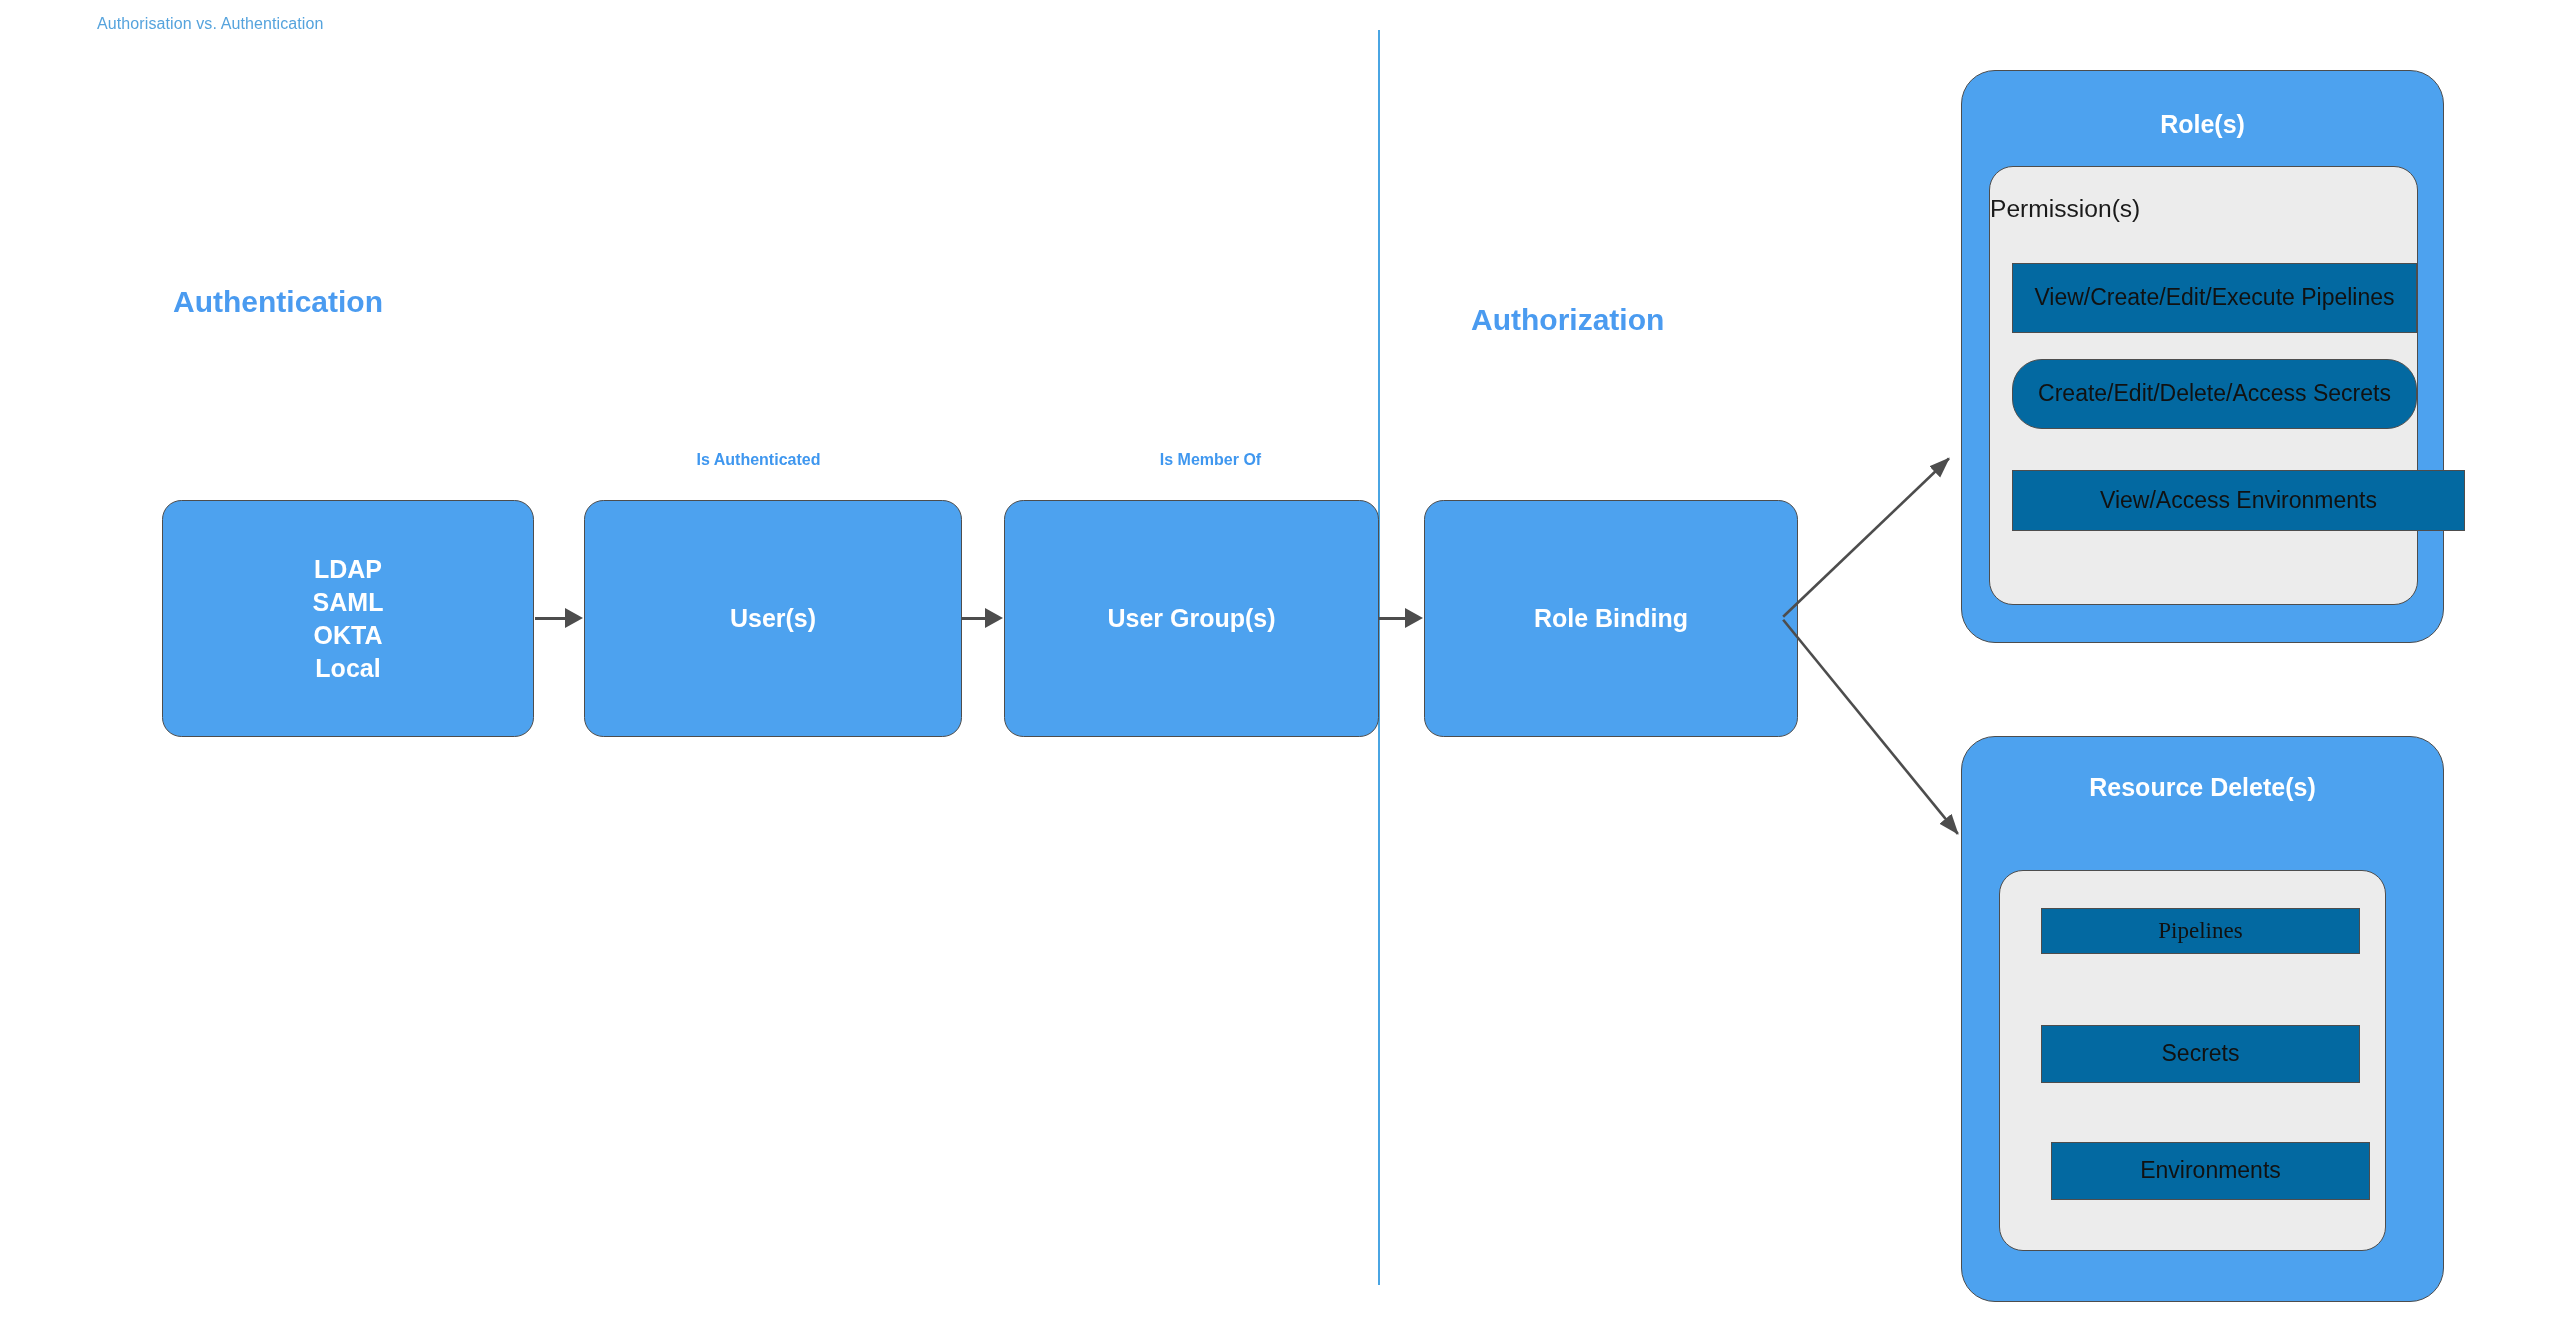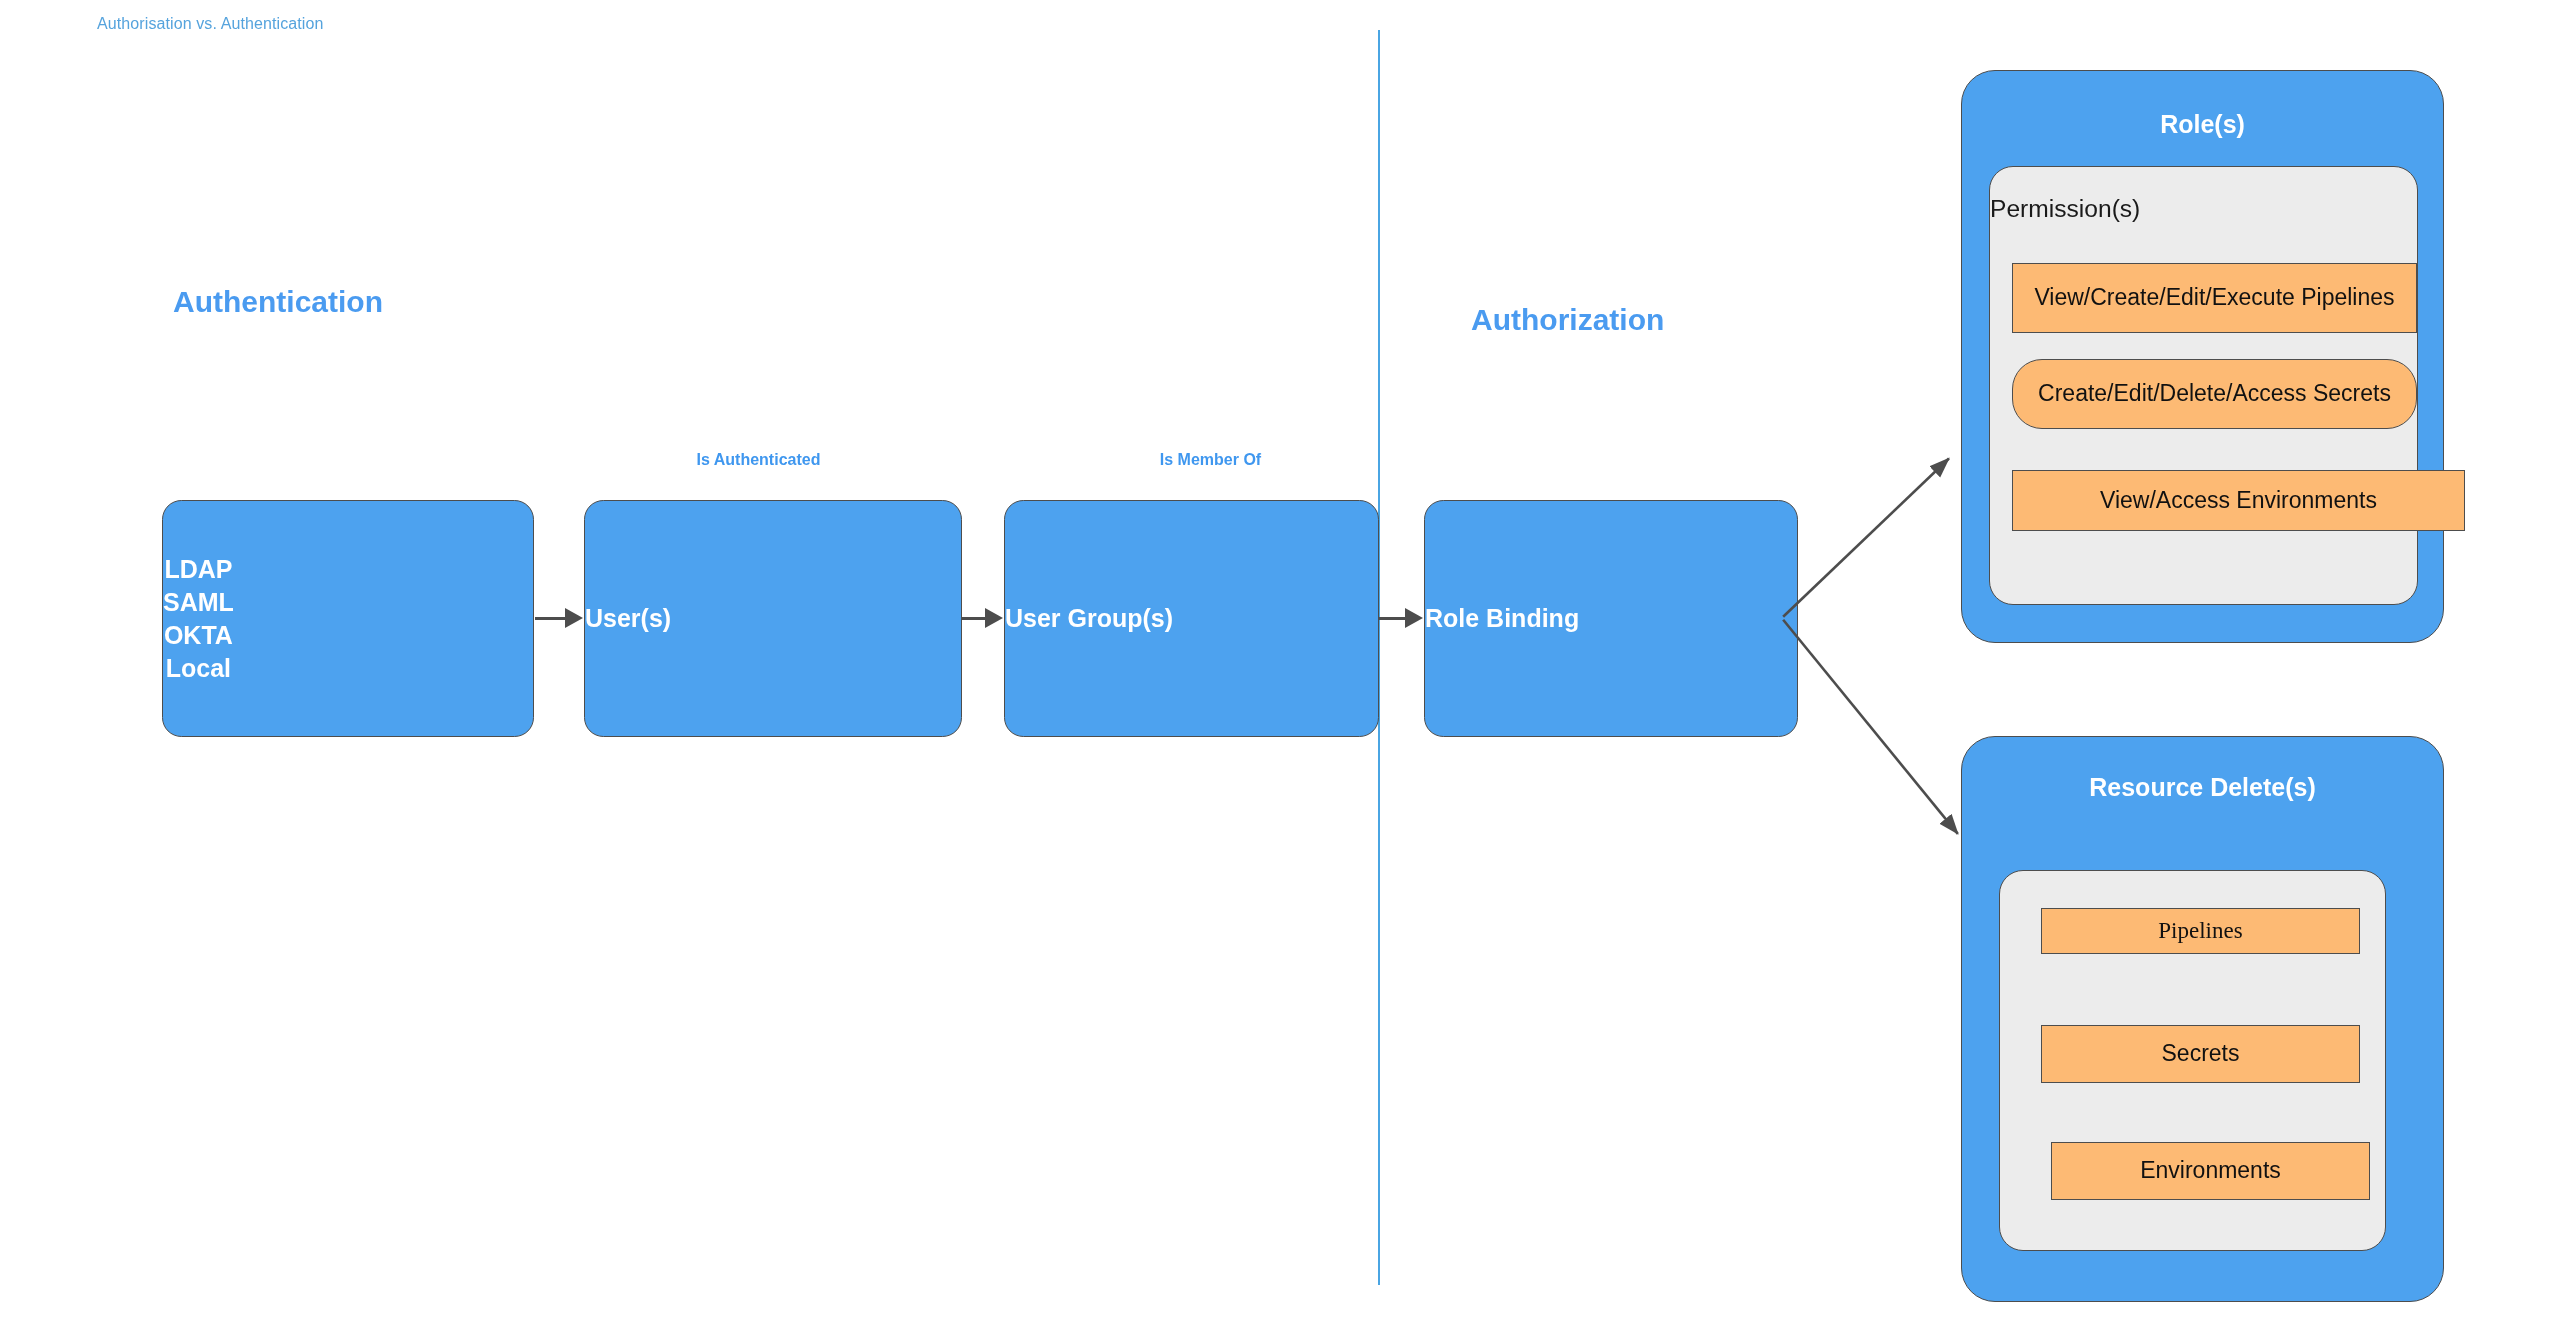--- a/index.html
+++ b/index.html
@@ -69,20 +69,21 @@
 
   
   .flow-box {
     position: absolute;
     background: #4da2ef;
     border: 1.5px solid #4d4d4d;
     border-radius: 19.4px;
     box-sizing: border-box;
     display: flex;
     align-items: center;
+    justify-content: center;
     color: #ffffff;
     font-weight: bold;
     font-size: 25px;
     text-align: center;
     line-height: 1.32;
   }
   #box-identity-providers { left: 162px;  top: 500px; width: 372px; height: 237px; }
   #box-users              { left: 584px;  top: 500px; width: 378px; height: 237px; }
   #box-user-groups        { left: 1004px; top: 500px; width: 375px; height: 237px; }
   #box-role-binding       { left: 1424px; top: 500px; width: 374px; height: 237px; }
@@ -162,21 +163,21 @@
     text-align: left;
     font-size: 24.6px;
     color: #1a1a1a;
     font-weight: 400;
     white-space: nowrap;
   }
   #panel-permissions .panel-label { top: 28px; }
 
   .item-box {
     position: absolute;
-    background: #fdba74;
+    background: #0369a1;
     border: 1.5px solid #4d4d4d;
     box-sizing: border-box;
     display: flex;
     align-items: center;
     justify-content: center;
     text-align: center;
     font-size: 23px;
     color: #111111;
     line-height: 1.2;
     font-weight: 400;

